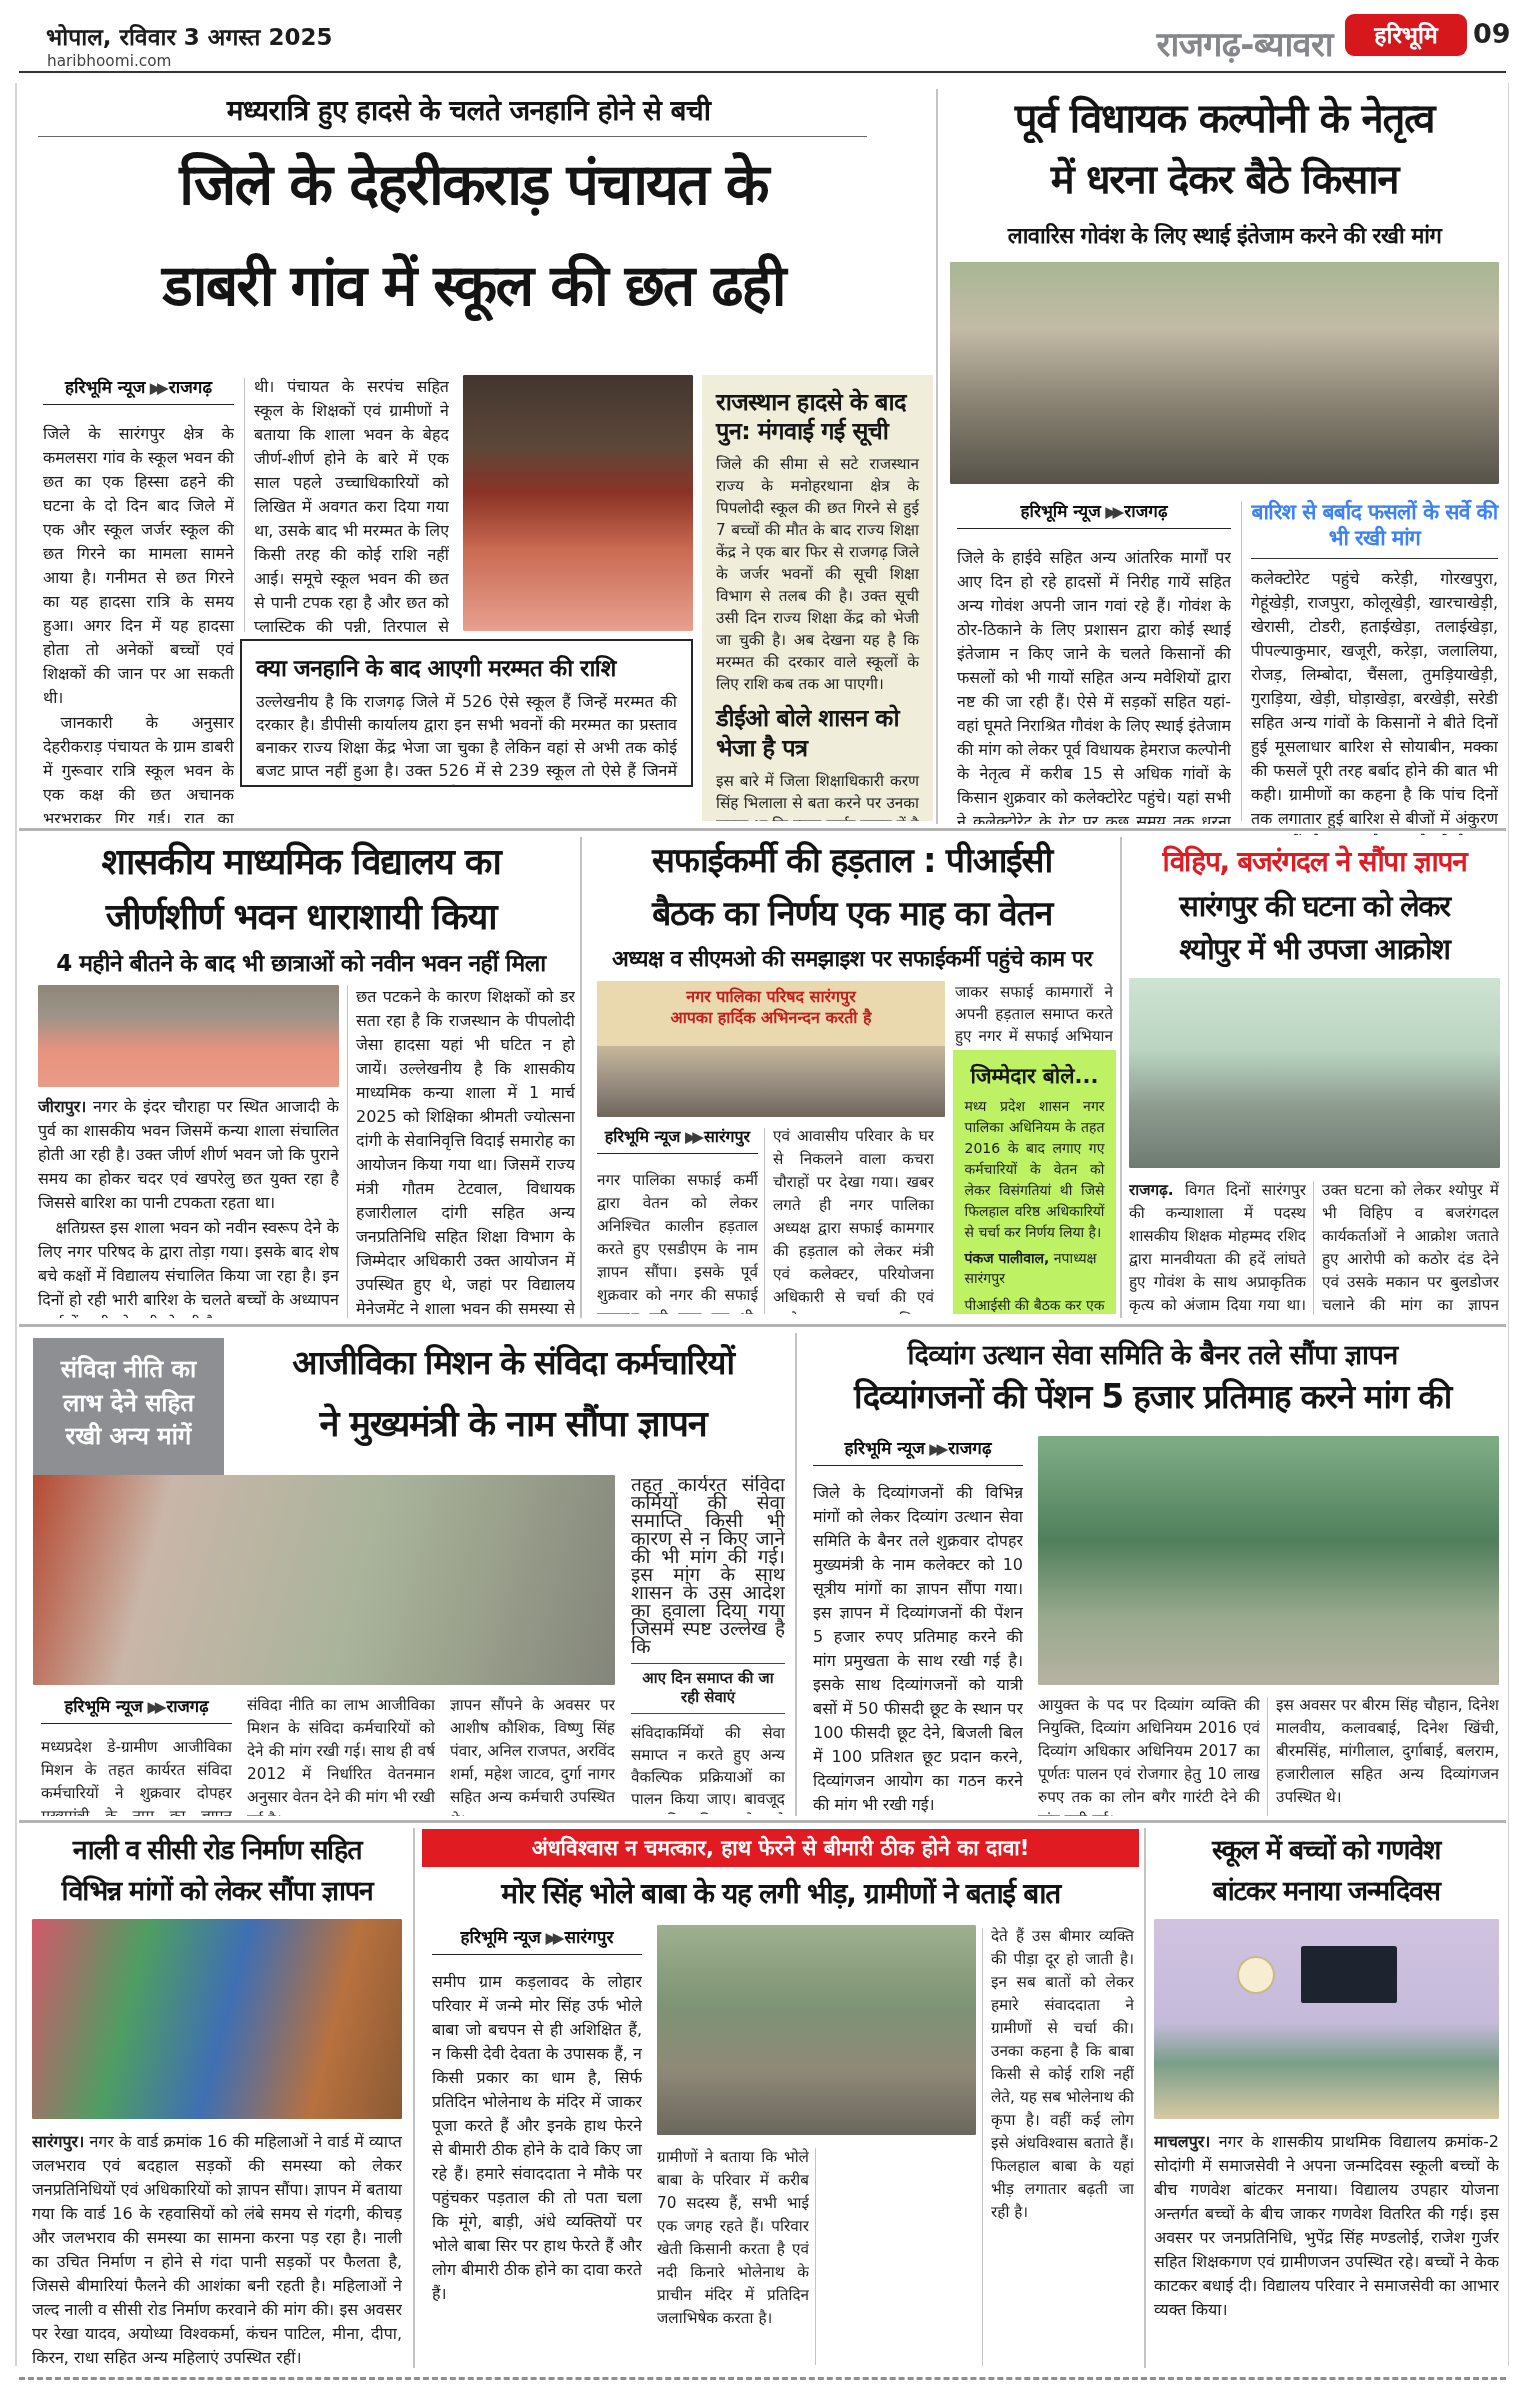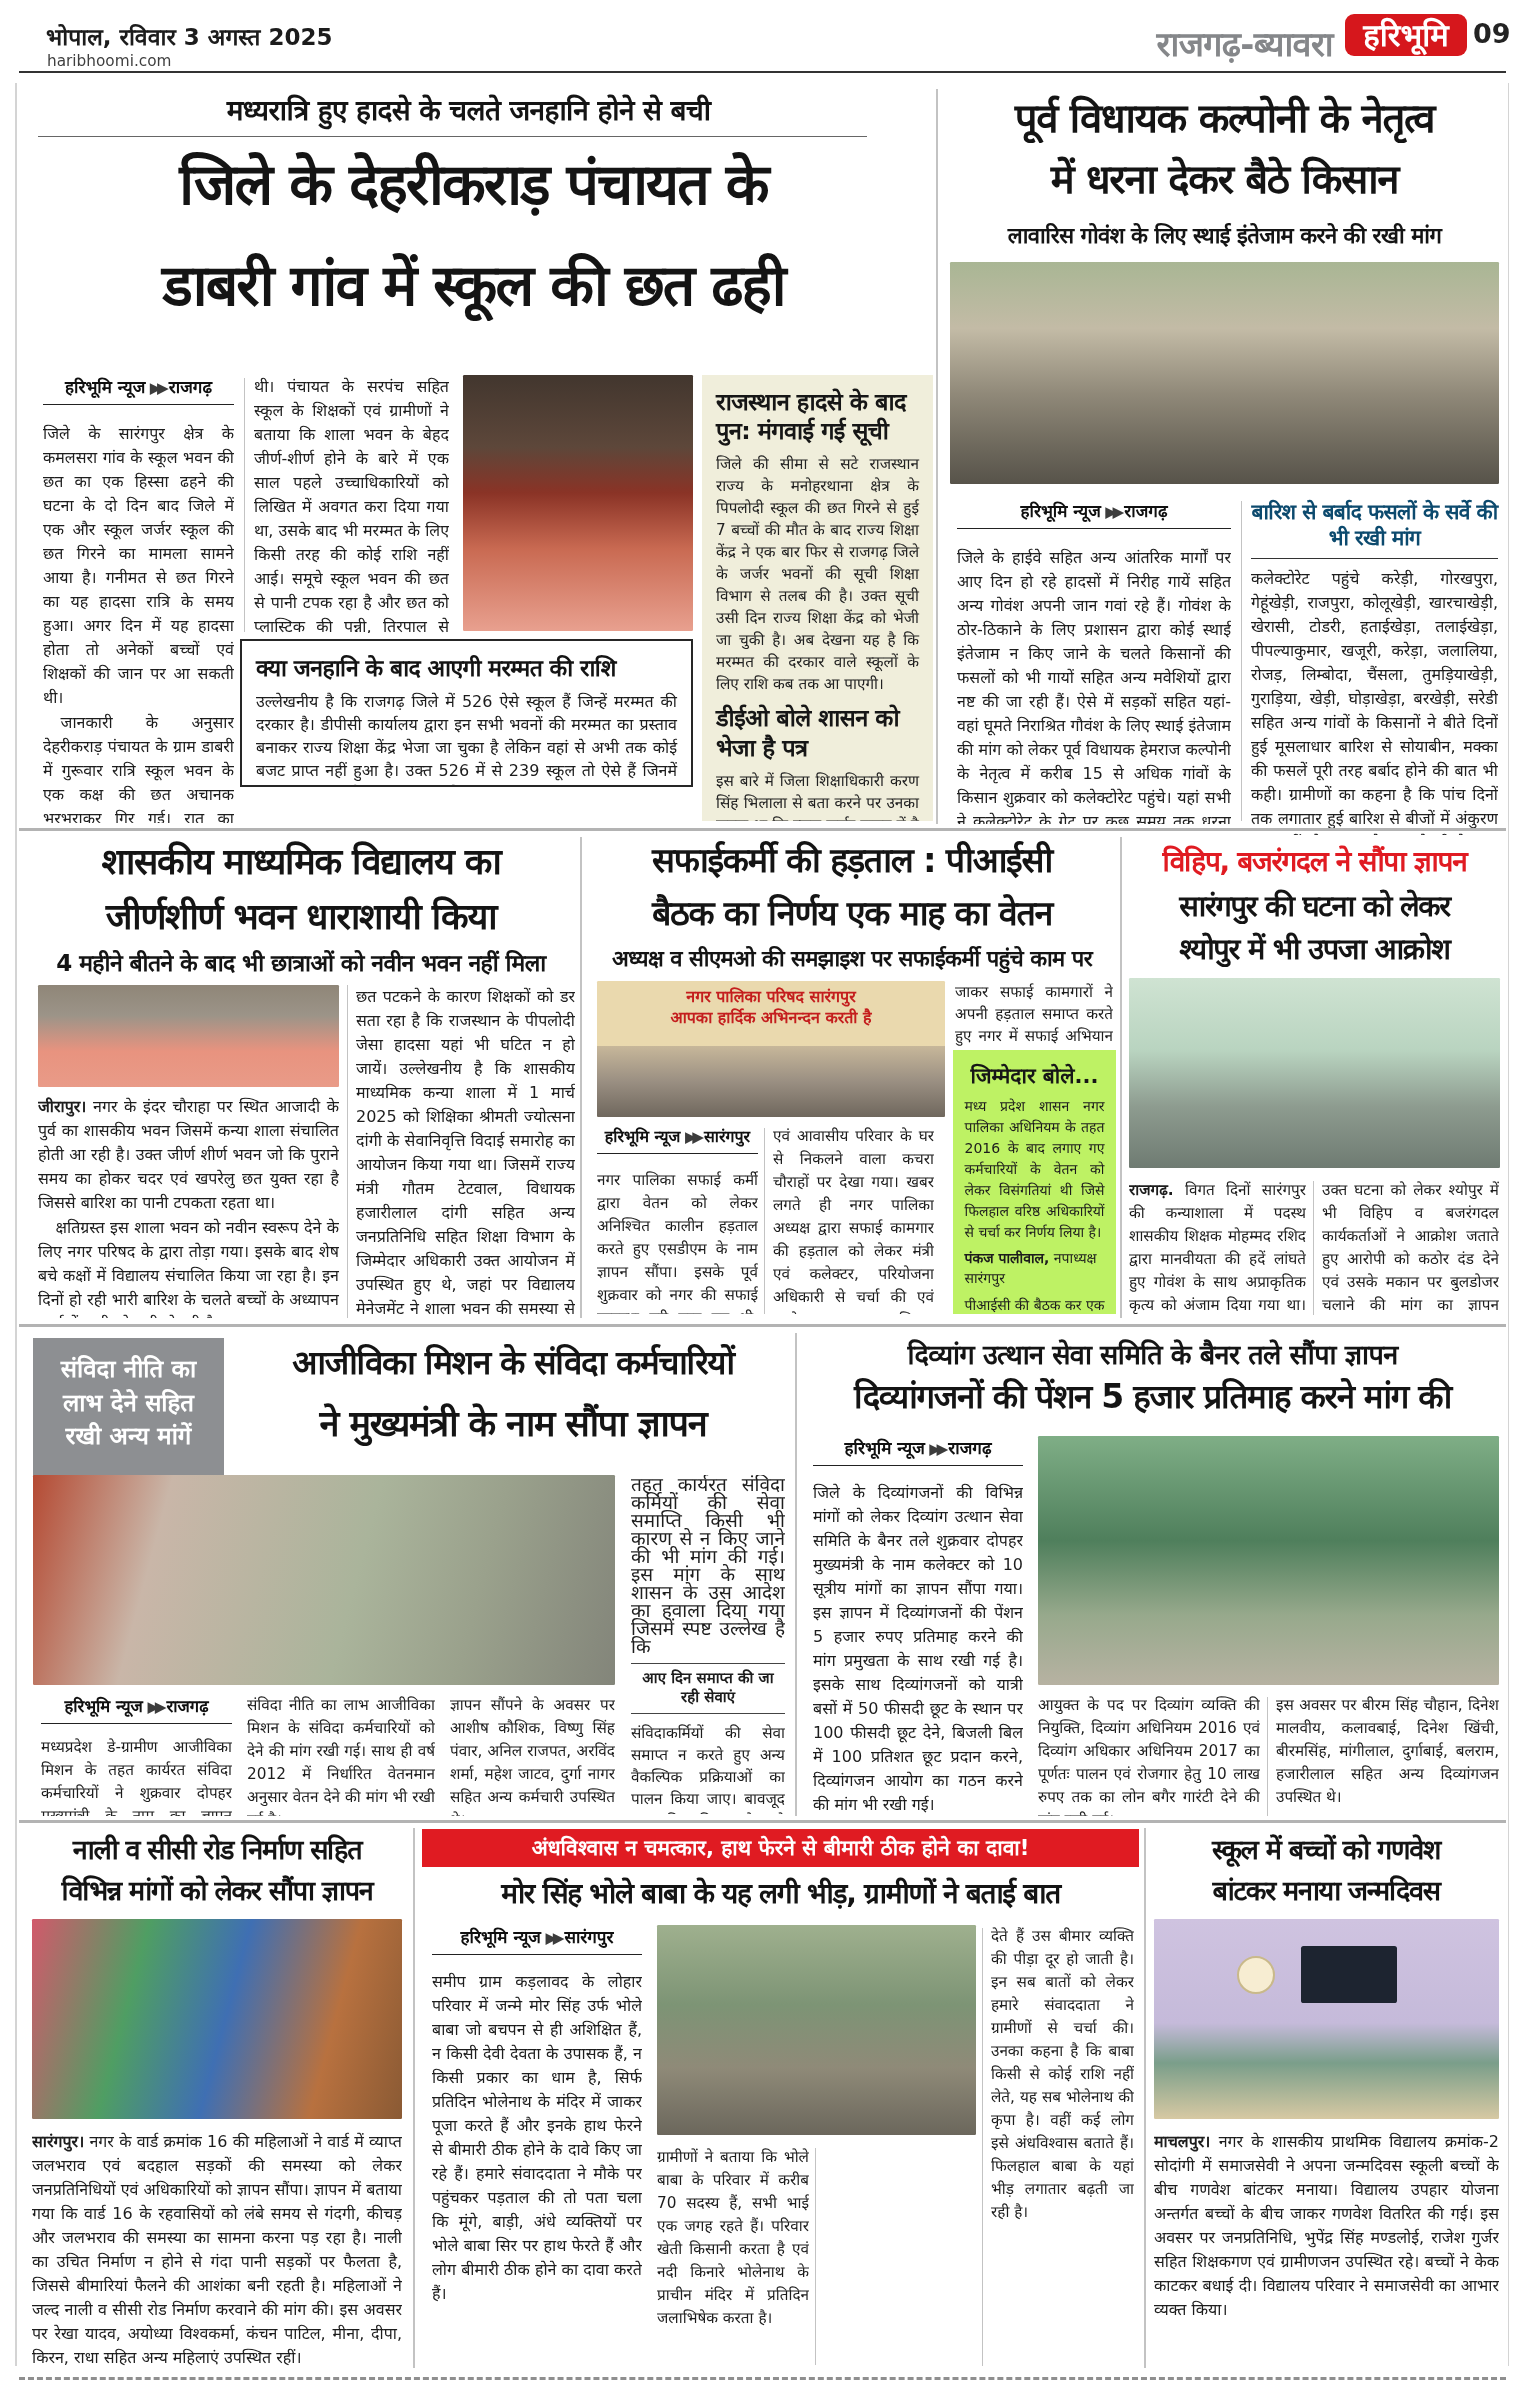--- a/index.html
+++ b/index.html
@@ -28,36 +28,36 @@
   .boxed .cb{font-size:16px;line-height:23px;text-align:justify;}
   .qbox{background:#bef264;padding:10.2px 11.5px;box-sizing:border-box;overflow:hidden;}
   .qbox h4{margin:1.3px 0 6.4px 0;font-size:21px;text-align:center;color:#161616;}
   .qbox .q{font-size:14px;line-height:21px;text-align:justify;margin:0 0 5.1px 0;}
   .qbox .attr{font-size:14px;line-height:20.4px;margin:0 0 6.4px 0;}
   .graylabel{background:#8d8f92;color:#ffffff;font-weight:700;font-size:24px;line-height:1.4;
              text-align:center;padding:15.3px 11.5px;box-sizing:border-box;overflow:hidden;}
   .redstrip{background:#e01b22;color:#ffffff;font-weight:700;overflow:hidden;}
   .banner{color:#c41e1e;font-weight:700;text-align:center;font-size:16px;line-height:1.3;padding-top:6.4px;}
   .crowd{position:absolute;bottom:0;left:0;right:0;}
-  .survey-h{font-weight:700;font-size:21px;line-height:1.25;color:#0c4a6e;border-bottom:1.9px solid #333;
+  .survey-h{font-weight:700;font-size:21px;line-height:1.25;color:#3b82f6;border-bottom:1.9px solid #333;
             padding-bottom:6.4px;margin-bottom:7.7px;text-align:center;letter-spacing:-0.6px;}
   .svc-h{font-weight:700;font-size:15px;text-align:center;border-top:1.3px solid #444;border-bottom:1.3px solid #444;
          padding:5.1px 0;margin:7.7px 0;line-height:1.3;}
   .brandbox{background:#d6171c;border-radius:9px;color:#fff;font-weight:700;text-align:center;}
   .dashed{position:absolute;border-top:3.2px dashed #8f8f8f;}
 </style>
 </head>
 <body>
 
 <div id="page">
 
   <div class="abs" style="left:46px;top:20.4px;font-size:23px;font-weight:700;">भोपाल, रविवार 3 अगस्त 2025</div>
   <div class="abs" style="left:47px;top:52px;font-size:15.3px;color:#3f3f3f;">haribhoomi.com</div>
   <div class="abs" style="left:1033px;top:20.4px;width:300px;text-align:right;font-size:34px;font-weight:700;color:#85878a;letter-spacing:-0.6px;">राजगढ़-ब्यावरा</div>
-  <div class="abs brandbox" style="left:1345px;top:14px;width:122px;height:42px;font-size:31px;line-height:42px;">हरिभूमि</div>
+  <div class="abs brandbox" style="left:1345px;top:14px;width:122px;height:42px;font-size:23px;line-height:42px;">हरिभूमि</div>
   <div class="abs" style="left:1473px;top:18px;font-size:27px;font-weight:700;color:#232323;">09</div>
   <div class="abs" style="left:19px;top:71px;width:1487px;height:1.9px;background:#333;"></div>
 
   <div class="abs" style="left:15.3px;top:83px;width:1.3px;height:2283px;background:#d4d4d4;"></div>
   <div class="abs" style="left:1508px;top:83px;width:1.3px;height:2283px;background:#d4d4d4;"></div>
 
   <div class="abs hl c" style="left:89px;top:93px;width:759px;font-size:28px;">मध्यरात्रि हुए हादसे के चलते जनहानि होने से बची</div>
   <div class="thinrule" style="left:38px;top:136px;width:829px;"></div>
   <div class="abs hl c nowrap" style="left:25.5px;top:149px;width:896px;font-size:57px;letter-spacing:-1.9px;">जिले के देहरीकराड़ पंचायत के</div>
   <div class="abs hl c nowrap" style="left:25.5px;top:250px;width:896px;font-size:57px;letter-spacing:-1.9px;">डाबरी गांव में स्कूल की छत ढही</div>

